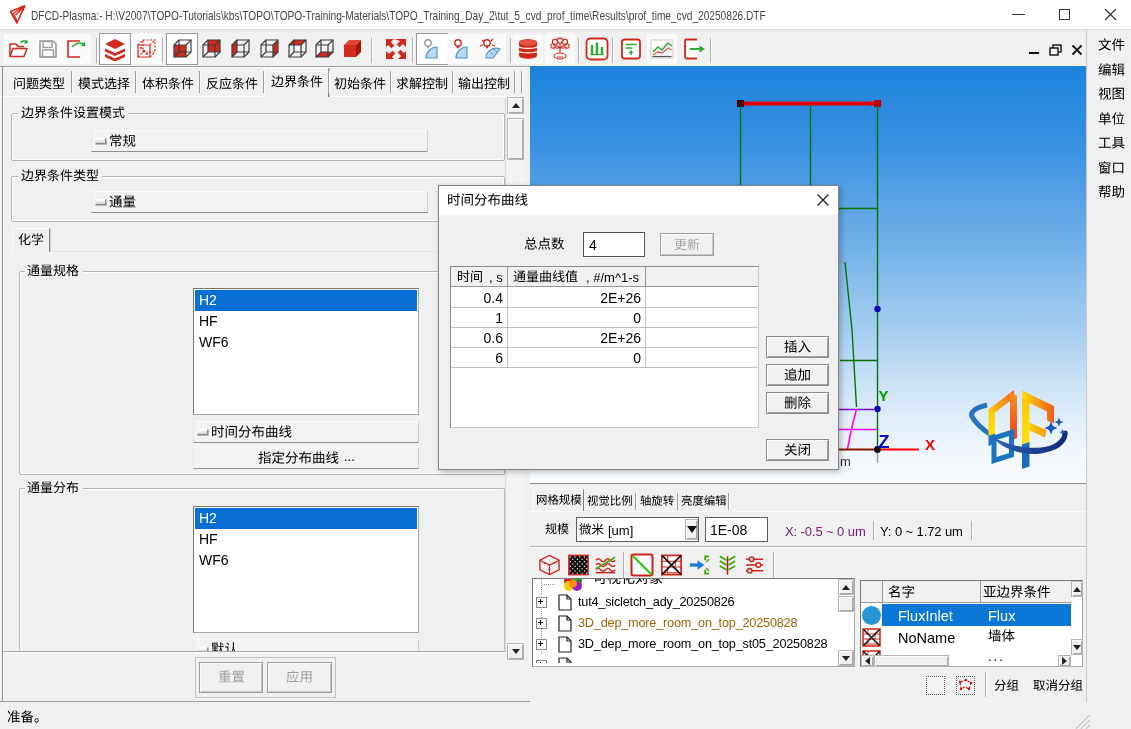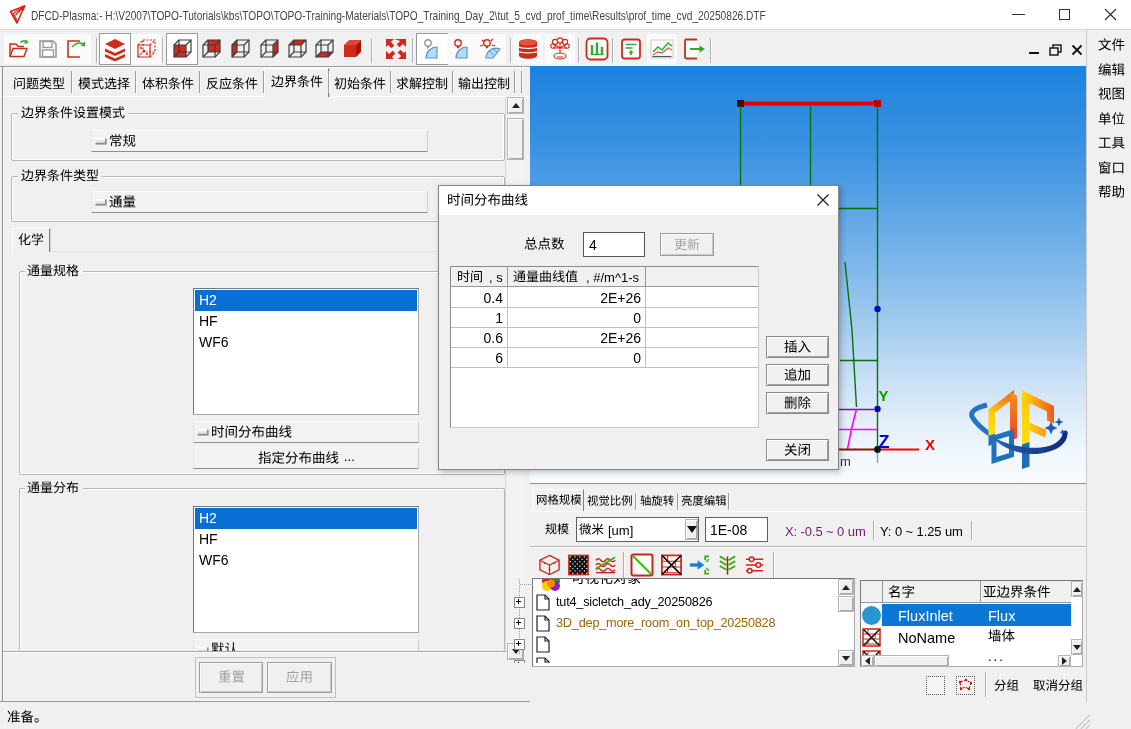--- a/index.html
+++ b/index.html
@@ -756,21 +756,21 @@
       </g>
     </svg>
     <div class="abs" style="left:608px;top:523px;font:13px 'Liberation Sans';color:#000">[um]</div>
     <div class="sb" style="left:685px;top:519px;width:13px;height:21px">
       <div style="width:0;height:0;border-left:5px solid transparent;border-right:5px solid transparent;border-top:7px solid #111"></div>
     </div>
     <div class="abs" style="left:705px;top:517px;width:63px;height:25px;background:#fff;border:1px solid #5e5e5e"></div>
     <div class="abs" style="left:710px;top:522px;font:14px 'Liberation Sans';color:#000">1E-08</div>
     <div class="abs" style="left:785px;top:524px;font:13px 'Liberation Sans';color:#701a75;letter-spacing:-0.1px">X: -0.5 ~ 0 um</div>
     <div class="vsep" style="left:873px;top:521px;height:19px"></div>
-    <div class="abs" style="left:880px;top:524px;font:13px 'Liberation Sans';color:#000;letter-spacing:-0.1px">Y: 0 ~ 1.25 um</div>
+    <div class="abs" style="left:880px;top:524px;font:13px 'Liberation Sans';color:#000;letter-spacing:-0.1px">Y: 0 ~ 1.72 um</div>
     <div class="vsep" style="left:971px;top:521px;height:19px"></div>
     <div class="abs" style="left:530px;top:546px;width:556px;height:1px;background:#b5b5b5"></div>
     <div class="abs" style="left:530px;top:547px;width:556px;height:1px;background:#fbfbfb"></div>
     <svg class="abs" style="left:538px;top:553px" width="23" height="24" viewBox="0 0 24 24">
       <polygon points="12,2 22,7 22,17 12,22 2,17 2,7" fill="none" stroke="#cc2418" stroke-width="1.4"></polygon>
 <path d="M2 7l10 5 10-5M12 12v10" stroke="#cc2418" stroke-width="1.2" fill="none"></path>
 <circle cx="7" cy="10" r="1" fill="#cc2418"></circle>
       <circle cx="17" cy="10" r="1" fill="#cc2418"></circle>
       <circle cx="12" cy="17" r="1" fill="#cc2418"></circle>
     </svg>
@@ -851,21 +851,21 @@
         <path d="M3 6h18M3 12h18M3 18h18"></path>
       </g>
 <g fill="#fff" stroke="#cc2418" stroke-width="1.6">
         <circle cx="9" cy="6" r="2.4"></circle>
         <circle cx="16" cy="12" r="2.4"></circle>
         <circle cx="7" cy="18" r="2.4"></circle>
       </g>
     </svg>
     <div class="vsep" style="left:773px;top:552px;height:26px"></div>
     <div class="whitebox" style="left:532px;top:578px;width:323px;height:89px;border-color:#777 #aaa #aaa #777"></div>
-    <div class="abs" style="left:507px;top:579px;width:305px;height:84px;overflow:hidden">
+    <div class="abs" style="left:529px;top:579px;width:305px;height:84px;overflow:hidden">
       <div style="position:absolute;left:12px;top:0;width:1px;height:76px;background:repeating-linear-gradient(180deg,#999 0 1px,transparent 1px 2px)"></div>
       <div style="position:absolute;left:13px;top:5px;width:14px;height:1px;background:repeating-linear-gradient(90deg,#999 0 1px,transparent 1px 2px)"></div>
       <svg style="position:absolute;left:33px;top:-8px" width="22" height="21" viewBox="0 0 22 21">
 <circle cx="7" cy="10" r="5" fill="#e02020"></circle>
         <circle cx="15" cy="10" r="5" fill="#10a010"></circle>
 <circle cx="7" cy="15" r="5" fill="#f0d000"></circle>
         <circle cx="15" cy="15" r="5" fill="#9020c0"></circle>
 <circle cx="11" cy="12.5" r="4" fill="#ff8800"></circle>
       </svg>
       <div style="position:absolute;left:0;top:0;width:305px;height:13px;overflow:hidden">
@@ -904,20 +904,21 @@
       <div style="position:absolute;left:7px;top:60px">
         <div style="width:11px;height:11px;background:#fff;border:1px solid #888">
           <div style="position:absolute;left:2px;top:4px;width:5px;height:1px;background:#000"></div>
           <div style="position:absolute;left:4px;top:2px;width:1px;height:5px;background:#000"></div>
         </div>
       </div>
       <div style="position:absolute;left:28px;top:57px"><svg width="16" height="17" viewBox="0 0 16 17">
           <path d="M2 1h8l4 4v11H2Z" fill="#fff" stroke="#222" stroke-width="1.2"></path>
           <path d="M10 1v4h4" fill="none" stroke="#222" stroke-width="1.2"></path>
         </svg></div>
+      <div style="position:absolute;left:49px;top:58px;font:12.7px 'Liberation Sans';color:#000;letter-spacing:-0.2px">3D_dep_more_room_on_top_st05_20250828</div>
       <div style="position:absolute;left:7px;top:81px">
         <div style="width:11px;height:11px;background:#fff;border:1px solid #888">
           <div style="position:absolute;left:2px;top:4px;width:5px;height:1px;background:#000"></div>
           <div style="position:absolute;left:4px;top:2px;width:1px;height:5px;background:#000"></div>
         </div>
       </div>
       <div style="position:absolute;left:28px;top:78px"><svg width="16" height="17" viewBox="0 0 16 17">
           <path d="M2 1h8l4 4v11H2Z" fill="#fff" stroke="#222" stroke-width="1.2"></path>
           <path d="M10 1v4h4" fill="none" stroke="#222" stroke-width="1.2"></path>
         </svg></div>

